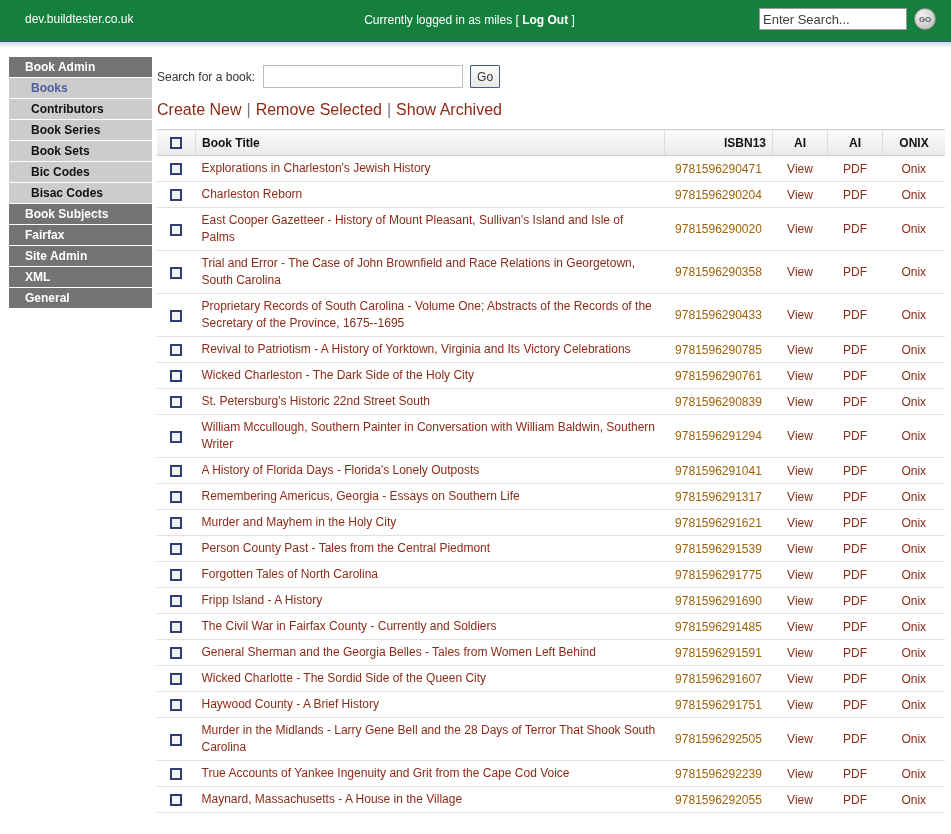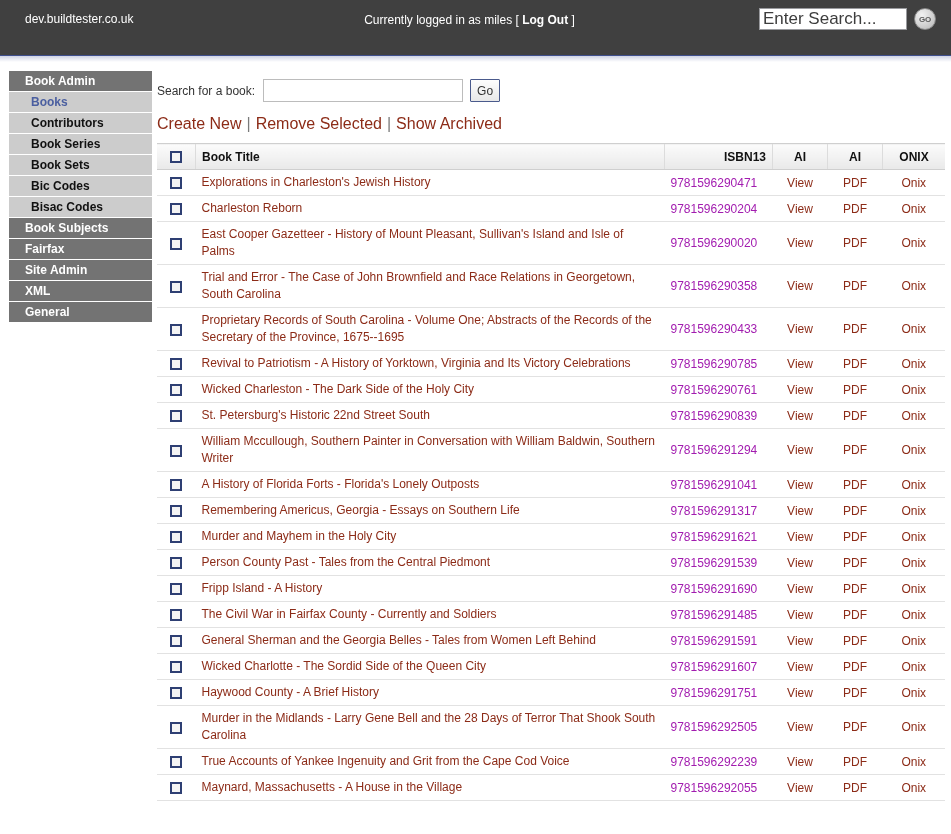--- a/index.html
+++ b/index.html
@@ -14,22 +14,22 @@
   #page {
     width: 951px;
     height: 834px;
     position: relative;
     overflow: hidden;
     background: #ffffff;
   }
 
   
   .topbar {
-    height: 55px;
-    background: #404040;
+    height: 41px;
+    background: #15803d;
     position: relative;
   }
   .topbar-under {
     height: 6px;
     background: linear-gradient(to bottom, #cfd3e4 0%, #ffffff 100%);
     border-top: 1px solid #3f4f8c;
   }
   .site-domain {
     position: absolute;
     left: 25px;
@@ -59,21 +59,21 @@
     display: flex;
     align-items: center;
   }
   .search-input {
     width: 140px;
     height: 18px;
     padding: 1px 3px;
     border: 1px solid #999a9e;
     background: #ffffff;
     font-family: "Liberation Sans", sans-serif;
-    font-size: 17px;
+    font-size: 13px;
     color: #333333;
     outline: none;
   }
   .search-input::placeholder { color: #3d3d3d; opacity: 1; }
   .go-circle {
     margin-left: 7px;
     width: 20px;
     height: 20px;
     border-radius: 50%;
     background: radial-gradient(circle at 35% 30%, #f2f2f2 0%, #d2d2d2 55%, #b4b4b4 100%);
@@ -211,22 +211,22 @@
     padding: 4px 6px;
     vertical-align: middle;
     color: #333333;
     background: #ffffff;
   }
   table.books tbody td.c-chk {
     text-align: center;
     padding: 4px 0;
   }
   table.books tbody td.c-isbn {
-    text-align: left;
-    color: #a21caf;
+    text-align: center;
+    color: #a16207;
     white-space: nowrap;
   }
   table.books tbody td.c-link { text-align: center; }
   table.books tbody a.rowlink {
     color: #8c2b17;
     text-decoration: none;
   }
   .cbx {
     width: 12px;
     height: 12px;
@@ -368,21 +368,21 @@
             <tr>
               <td class="c-chk"><span class="cbx"></span></td>
               <td class="title-cell"><a href="#" class="rowlink">William Mccullough, Southern Painter in Conversation with William Baldwin, Southern Writer</a></td>
               <td class="c-isbn">9781596291294</td>
               <td class="c-link"><a href="#" class="rowlink">View</a></td>
               <td class="c-link"><a href="#" class="rowlink">PDF</a></td>
               <td class="c-link"><a href="#" class="rowlink">Onix</a></td>
             </tr>
             <tr>
               <td class="c-chk"><span class="cbx"></span></td>
-              <td class="title-cell"><a href="#" class="rowlink">A History of Florida Forts - Florida's Lonely Outposts</a></td>
+              <td class="title-cell"><a href="#" class="rowlink">A History of Florida Days - Florida's Lonely Outposts</a></td>
               <td class="c-isbn">9781596291041</td>
               <td class="c-link"><a href="#" class="rowlink">View</a></td>
               <td class="c-link"><a href="#" class="rowlink">PDF</a></td>
               <td class="c-link"><a href="#" class="rowlink">Onix</a></td>
             </tr>
             <tr>
               <td class="c-chk"><span class="cbx"></span></td>
               <td class="title-cell"><a href="#" class="rowlink">Remembering Americus, Georgia - Essays on Southern Life</a></td>
               <td class="c-isbn">9781596291317</td>
               <td class="c-link"><a href="#" class="rowlink">View</a></td>
@@ -394,20 +394,28 @@
               <td class="title-cell"><a href="#" class="rowlink">Murder and Mayhem in the Holy City</a></td>
               <td class="c-isbn">9781596291621</td>
               <td class="c-link"><a href="#" class="rowlink">View</a></td>
               <td class="c-link"><a href="#" class="rowlink">PDF</a></td>
               <td class="c-link"><a href="#" class="rowlink">Onix</a></td>
             </tr>
             <tr>
               <td class="c-chk"><span class="cbx"></span></td>
               <td class="title-cell"><a href="#" class="rowlink">Person County Past - Tales from the Central Piedmont</a></td>
               <td class="c-isbn">9781596291539</td>
+              <td class="c-link"><a href="#" class="rowlink">View</a></td>
+              <td class="c-link"><a href="#" class="rowlink">PDF</a></td>
+              <td class="c-link"><a href="#" class="rowlink">Onix</a></td>
+            </tr>
+            <tr>
+              <td class="c-chk"><span class="cbx"></span></td>
+              <td class="title-cell"><a href="#" class="rowlink">Forgotten Tales of North Carolina</a></td>
+              <td class="c-isbn">9781596291775</td>
               <td class="c-link"><a href="#" class="rowlink">View</a></td>
               <td class="c-link"><a href="#" class="rowlink">PDF</a></td>
               <td class="c-link"><a href="#" class="rowlink">Onix</a></td>
             </tr>
             <tr>
               <td class="c-chk"><span class="cbx"></span></td>
               <td class="title-cell"><a href="#" class="rowlink">Fripp Island - A History</a></td>
               <td class="c-isbn">9781596291690</td>
               <td class="c-link"><a href="#" class="rowlink">View</a></td>
               <td class="c-link"><a href="#" class="rowlink">PDF</a></td>

